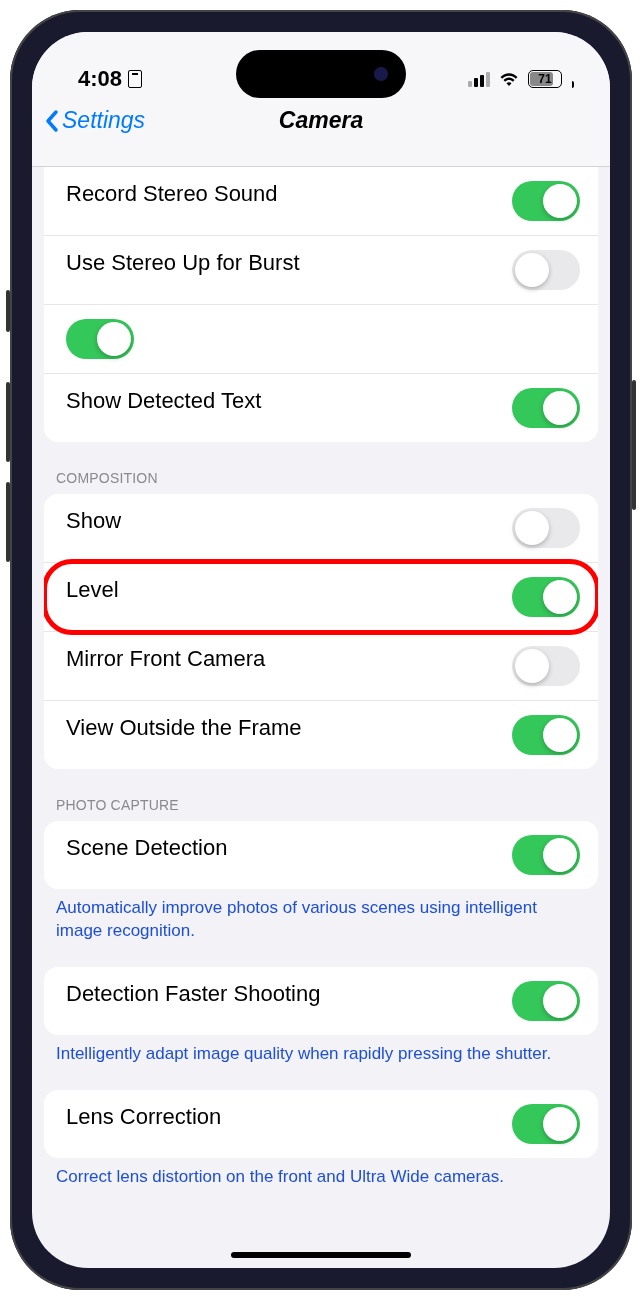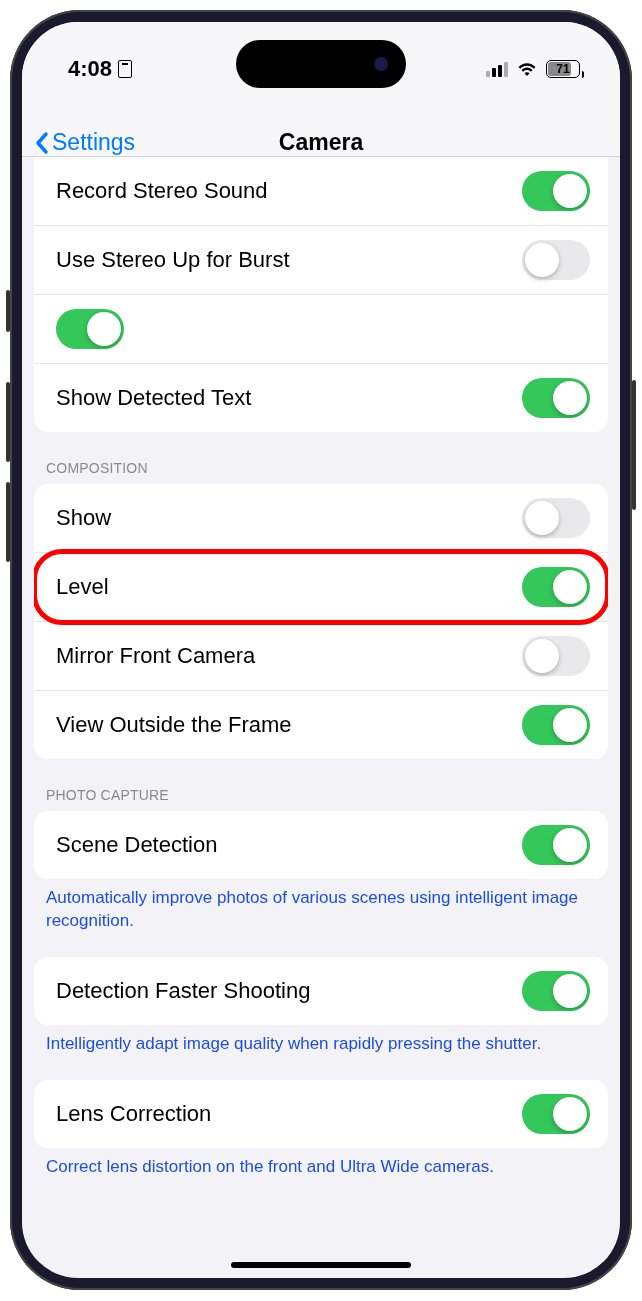--- a/index.html
+++ b/index.html
@@ -3,21 +3,21 @@
   <meta charset="utf-8">
   <style>
     * { margin: 0; padding: 0; box-sizing: border-box; font-family: -apple-system, BlinkMacSystemFont, 'Segoe UI', sans-serif; }
     body { background: #fff; display: flex; justify-content: center; align-items: flex-start; padding: 10px; }
     
     .phone-frame {
       width: 622px;
       height: 1280px;
       background: #1a1a2e;
       border-radius: 70px;
-      padding: 12px;
+      padding: 22px;
       position: relative;
       box-shadow: inset 0 0 0 2px #444;
     }
     
     .phone-buttons-left {
       position: absolute; left: -4px; top: 280px; width: 6px;
     }
     .btn-l1 { width: 4px; height: 42px; background: #333; border-radius: 2px; margin-bottom: 50px; }
     .btn-l2 { width: 4px; height: 80px; background: #333; border-radius: 2px; margin-bottom: 20px; }
     .btn-l3 { width: 4px; height: 80px; background: #333; border-radius: 2px; }
@@ -43,21 +43,21 @@
     
     .status-bar {
       height: 75px; display: flex; justify-content: space-between; align-items: center;
       padding: 0 36px 0 46px; padding-top: 18px; background: #f7f7f9;
     }
     .status-left { display: flex; align-items: center; gap: 6px; font-weight: 600; font-size: 22px; }
     .status-right { display: flex; align-items: center; gap: 8px; }
     
     .nav-bar {
       height: 60px; background: #f7f7f9; border-bottom: 1px solid #d1d1d6;
-      display: flex; align-items: flex-end; justify-content: center; position: relative;
+      display: flex; align-items: flex-start; justify-content: center; position: relative; font-style: italic;
     }
     .back-button {
       position: absolute; left: 12px; display: flex; align-items: center;
       color: #007aff; font-size: 23px; gap: 2px; cursor: pointer;
     }
     .nav-title { font-size: 23px; font-weight: 600; color: #000000; }
     
     .content { height: calc(100% - 135px); overflow-y: hidden; }
     
     .group { margin-bottom: 0; }
@@ -68,21 +68,21 @@
     .group-footer {
       padding: 8px 24px 4px; color: #1d4ed8; font-size: 17px; line-height: 1.35;
     }
     
     .list {
       background: #fff; margin: 0 12px; border-radius: 14px; overflow: hidden;
     }
     .list.no-top-radius { border-top-left-radius: 0; border-top-right-radius: 0; margin-top: 0; }
     
     .row {
-      display: flex; align-items: center; justify-content: space-between;
+      display: flex; align-items: flex-start; justify-content: space-between;
       padding: 14px 18px 14px 22px; min-height: 60px;
       border-bottom: 1px solid #e5e5ea; position: relative;
     }
     .row:last-child { border-bottom: none; }
     .row-label { font-size: 22px; color: #000; }
     
     .highlight-ring {
       position: absolute; inset: -4px -2px -4px -2px;
       border: 5px solid #ff0000; border-radius: 30px; pointer-events: none;
     }
@@ -109,21 +109,21 @@
     
     .signal-bars { display: flex; align-items: flex-end; gap: 2px; height: 16px; }
     .signal-bars span { width: 4px; background: #000; border-radius: 1px; }
     .signal-bars span:nth-child(1){height:6px;opacity:.3}
     .signal-bars span:nth-child(2){height:9px}
     .signal-bars span:nth-child(3){height:12px}
     .signal-bars span:nth-child(4){height:15px;opacity:.3}
     
     .wifi-icon svg { display: block; }
     
-    .battery { display: flex; align-items: flex-end; gap: 2px; }
+    .battery { display: flex; align-items: flex-end; gap: 10px; }
     .battery-body {
       width: 34px; height: 18px; border: 1.5px solid #000; border-radius: 5px;
       position: relative; display: flex; align-items: center; justify-content: center;
       font-size: 12px; font-weight: 700;
     }
     .battery-fill { position: absolute; left: 1px; top: 1px; bottom: 1px; width: 71%; background: #888; border-radius: 3px; }
     .battery-text { position: relative; z-index: 1; font-size: 12px; }
     .battery-cap { width: 2px; height: 7px; background: #000; border-radius: 0 2px 2px 0; }
     
     .card-icon { width: 14px; height: 18px; border: 1.5px solid #000; border-radius: 2px; position: relative; }

